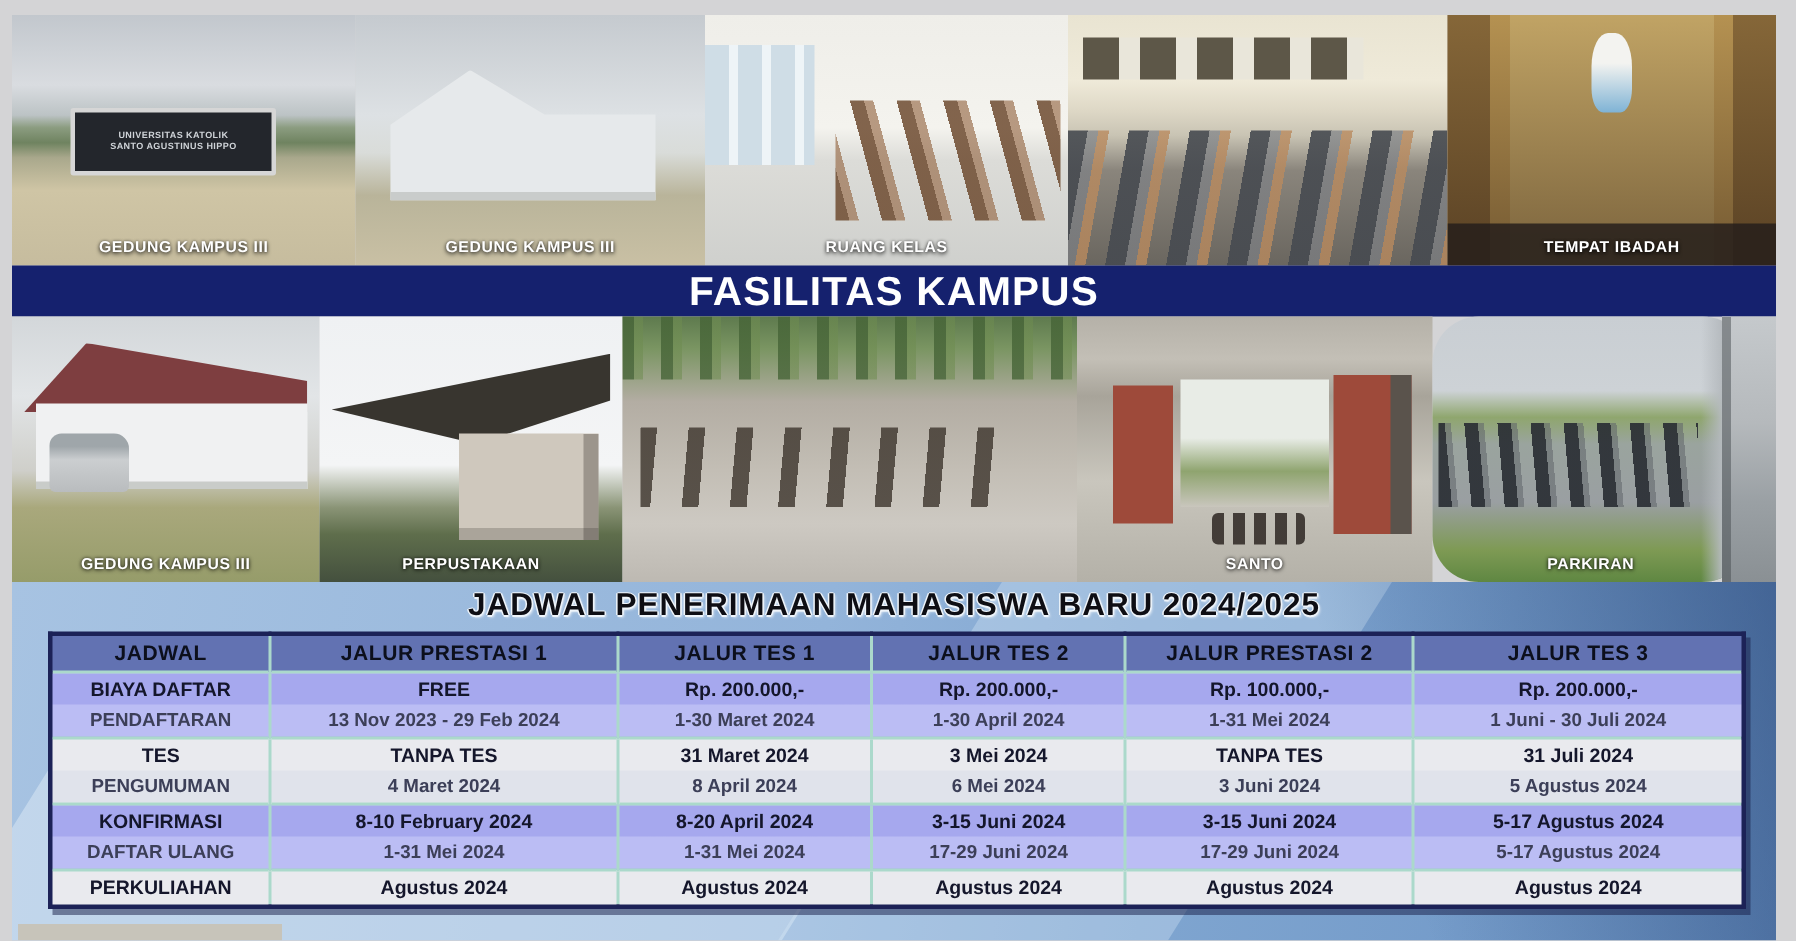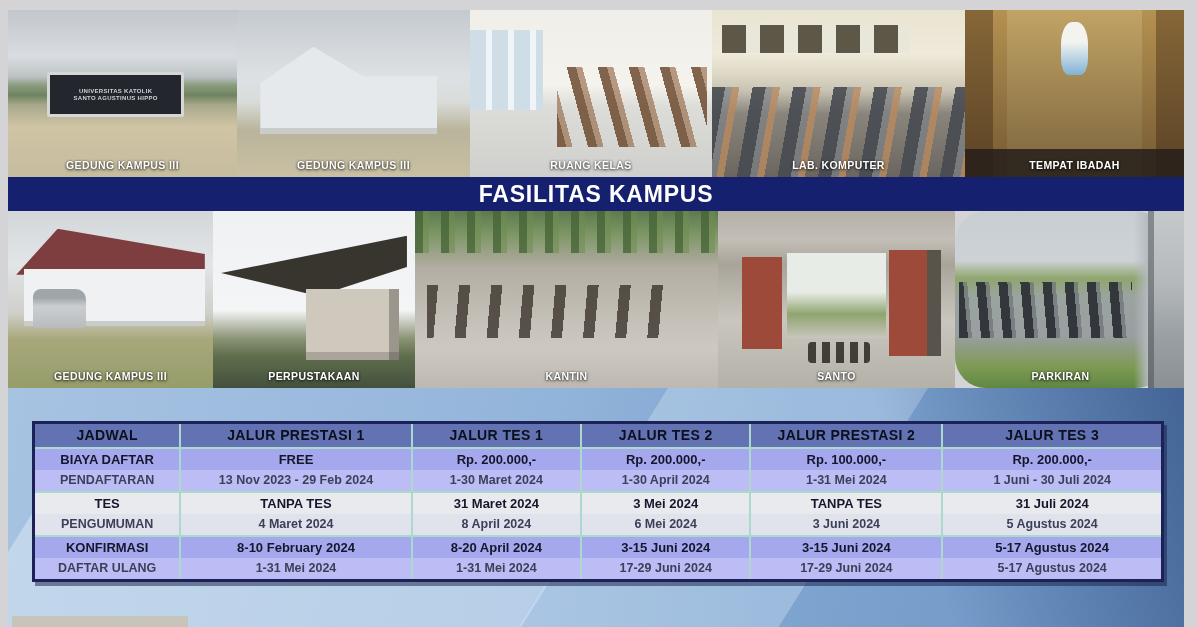--- a/index.html
+++ b/index.html
@@ -66,21 +66,21 @@
   .b5 .bikes { left:2%; top:40%; width:82%; height:32%;
                background:repeating-linear-gradient(85deg,rgba(40,44,50,.9) 0 9px,rgba(95,100,105,.55) 9px 13px,transparent 13px 22px); }
   .b5 .bldg { right:0; top:0; width:15%; height:100%; background:linear-gradient(90deg,rgba(150,155,160,0),#b5babe 45%); }
   .b6 { background:linear-gradient(180deg,#c5c9cc 0%,#b5b9bc 40%,#9aa0a4 70%,#8a9094 100%); box-shadow:inset 6px 0 0 rgba(70,75,80,.5); }
 
   
   .banner {
     position:absolute; left:8px; width:1176px; top:177px; height:34px;
     background:#15216e; display:flex; align-items:center; justify-content:center;
   }
-  .banner span { color:#ffffff; font-weight:800; font-size:23px; letter-spacing:.8px; }
+  .banner span { color:#ffffff; font-weight:800; font-size:27px; letter-spacing:.8px; }
 
   
   .bottom-section {
     position:absolute; left:8px; width:1176px; top:388px; height:239px;
     background:linear-gradient(100deg,#a7c3e2 0%,#93b4da 45%,#7fa5d0 65%,#6b93c4 100%);
     overflow:hidden;
   }
   .diag1 { position:absolute; left:-60px; top:60px; width:560px; height:400px;
            background:rgba(228,239,249,.45); transform:skewX(-32deg); }
   .diag2 { position:absolute; left:560px; top:-40px; width:260px; height:400px;
@@ -126,21 +126,20 @@
     <figcaption class="cap">GEDUNG KAMPUS III</figcaption>
   </figure>
   <figure class="photo t3" style="left:470px;width:242px;">
     <div class="layer win"></div>
     <div class="layer chairs"></div>
     <figcaption class="cap">RUANG KELAS</figcaption>
   </figure>
   <figure class="photo t4" style="left:712px;width:253px;">
     <div class="layer win"></div>
     <div class="layer desks"></div>
-    <figcaption class="cap">LAB. KOMPUTER</figcaption>
   </figure>
   <figure class="photo t5" style="left:965px;width:219px;">
     <div class="layer statue"></div>
     <div class="layer crowd"></div>
     <figcaption class="cap">TEMPAT IBADAH</figcaption>
   </figure>
 </div>
 
 <div class="banner">
   <span>FASILITAS KAMPUS</span>
@@ -154,21 +153,20 @@
     <figcaption class="cap">GEDUNG KAMPUS III</figcaption>
   </figure>
   <figure class="photo b2" style="left:213px;width:202px;">
     <div class="layer wing"></div>
     <div class="layer body"></div>
     <figcaption class="cap">PERPUSTAKAAN</figcaption>
   </figure>
   <figure class="photo b3" style="left:415px;width:303px;">
     <div class="layer vines"></div>
     <div class="layer tables"></div>
-    <figcaption class="cap">KANTIN</figcaption>
   </figure>
   <figure class="photo b4" style="left:718px;width:237px;">
     <div class="layer brickL"></div>
     <div class="layer open"></div>
     <div class="layer brickR"></div>
     <div class="layer people"></div>
     <figcaption class="cap">SANTO</figcaption>
   </figure>
   <figure class="photo b5" style="left:955px;width:211px;border-radius:31px;">
     <div class="layer bikes"></div>
@@ -177,20 +175,21 @@
   </figure>
   <figure class="photo b6" style="left:1148px;width:36px;"></figure>
 </div>
 
 <div class="bottom-section">
   <div class="diag1"></div>
   <div class="diag2"></div>
   <div class="photo-hint"></div>
   <div class="gray-block"></div>
 
+  <div class="schedule-title">JADWAL PENERIMAAN MAHASISWA BARU 2024/2025</div>
 
   <table class="sched">
     <colgroup>
       <col style="width:13%">
         <col style="width:20.5%">
         <col style="width:15%">
       <col style="width:15%">
         <col style="width:17%">
         <col style="width:19.5%">
     </colgroup>
@@ -276,15 +275,35 @@
           </td>
           <td>
             <span class="l1">3-15 Juni 2024</span>
             <span class="l2">17-29 Juni 2024</span>
           </td>
           <td>
             <span class="l1">5-17 Agustus 2024</span>
             <span class="l2">5-17 Agustus 2024</span>
           </td>
         </tr>
+        <tr class="single">
+          <th>
+            <span class="l1">PERKULIAHAN</span>
+          </th>
+          <td>
+            <span class="l1">Agustus 2024</span>
+          </td>
+          <td>
+            <span class="l1">Agustus 2024</span>
+          </td>
+          <td>
+            <span class="l1">Agustus 2024</span>
+          </td>
+          <td>
+            <span class="l1">Agustus 2024</span>
+          </td>
+          <td>
+            <span class="l1">Agustus 2024</span>
+          </td>
+        </tr>
       </tbody>
   </table>
 </div>
 
 </body></html>

